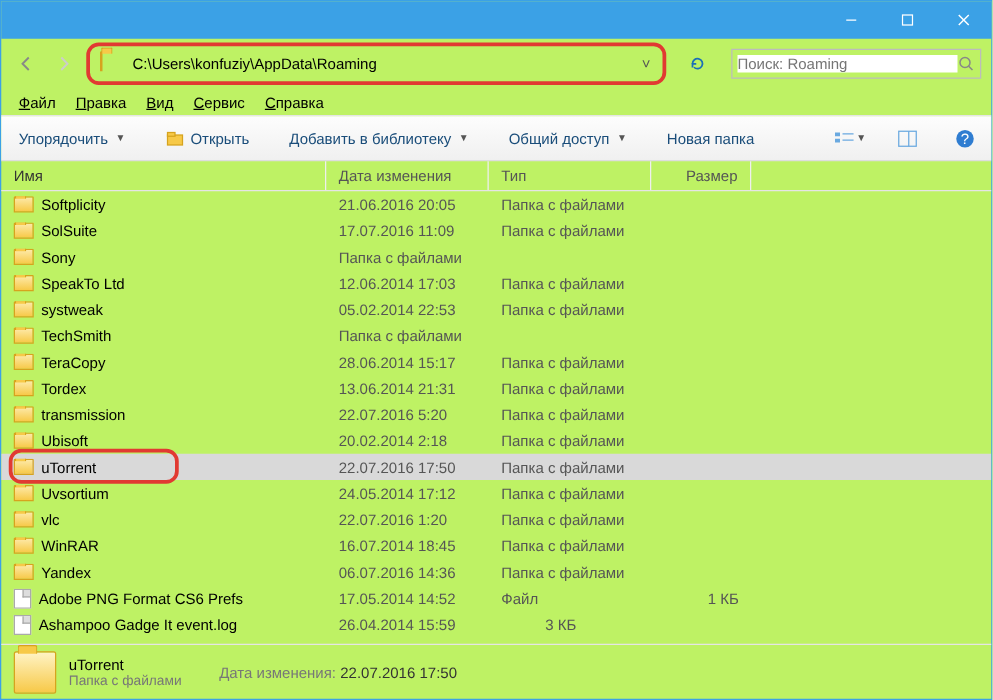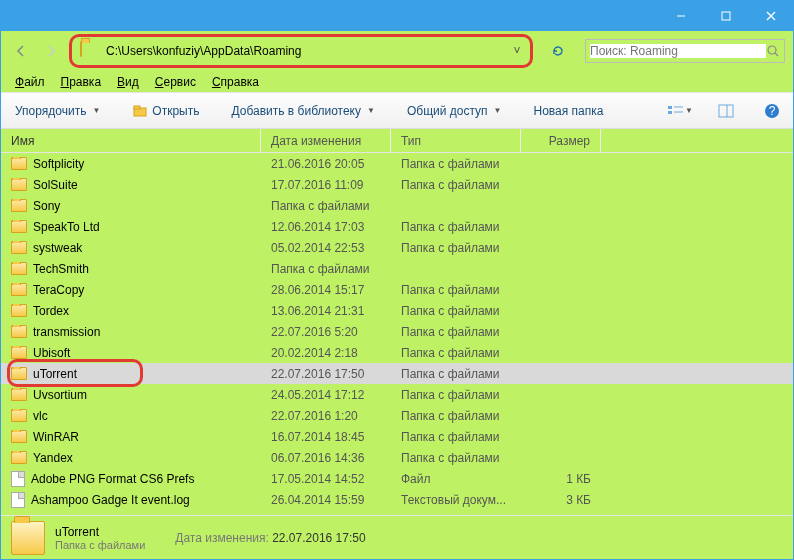--- a/index.html
+++ b/index.html
@@ -318,21 +318,20 @@
         <div class="col-date">17.05.2014 14:52</div>
         <div class="col-type">Файл</div>
         <div class="col-size">1 КБ</div>
       </div>
       <div class="row">
         <div class="col-name">
           <span class="fileicon"></span>
           <span>Ashampoo Gadge It event.log</span>
         </div>
         <div class="col-date">26.04.2014 15:59</div>
-        <div class="col-type">Текстовый докум...</div>
         <div class="col-size">3 КБ</div>
       </div>
     </div>
 
   <div class="statusbar">
     <div class="statusicon"></div>
     <div class="statustext">
       <div class="name">uTorrent</div>
       <div class="sub">Папка с файлами</div>
     </div>

